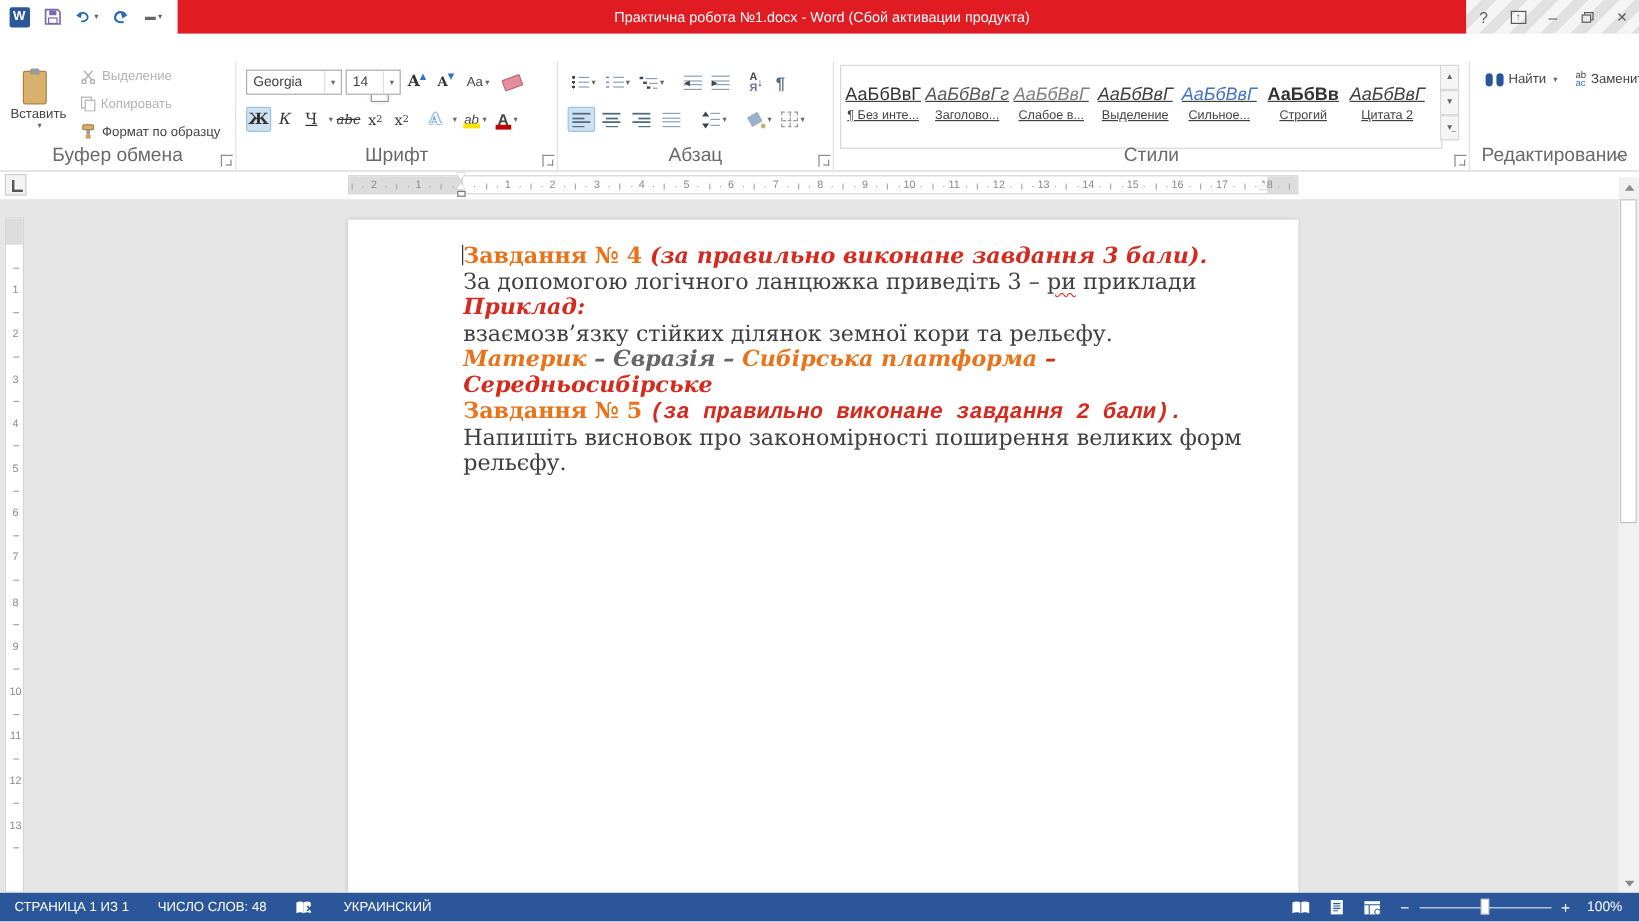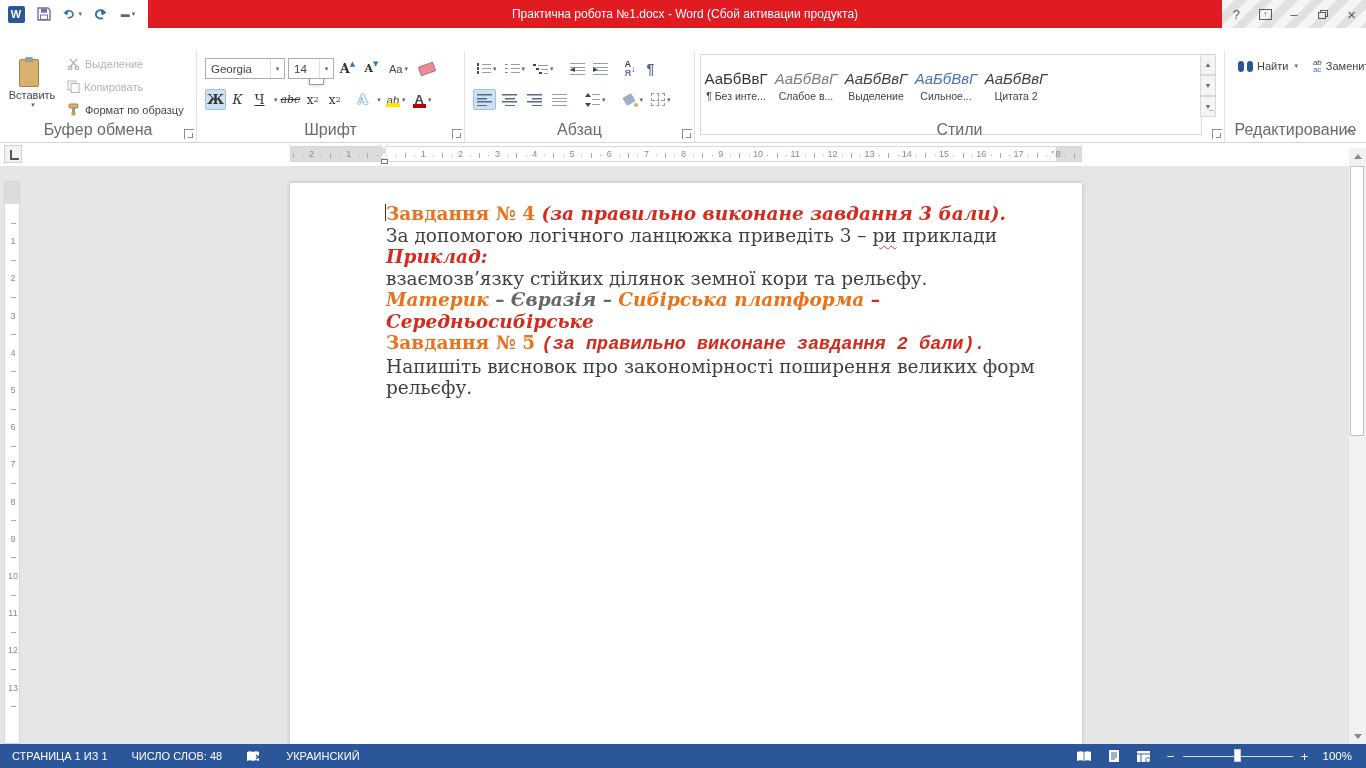--- a/index.html
+++ b/index.html
@@ -132,21 +132,21 @@
   .lsp-ic::after { content:""; position:absolute; left:1px; bottom:0; border-left:3px solid transparent; border-right:3px solid transparent; border-top:4px solid #444; }
   .bucket-ic { position:relative; width:16px; height:14px; }
   .bucket-ic .b { position:absolute; left:2px; top:2px; width:10px; height:9px; background:#9db0c6; transform:rotate(-30deg); border-radius:1px; }
   .bucket-ic .s { position:absolute; right:0; bottom:0; width:4px; height:4px; background:#c8b06a; border-radius:50%; }
   .border-ic { width:14px; height:13px; border:1px dashed #9a9a9a; position:relative; }
   .border-ic::before { content:""; position:absolute; left:50%; top:0; bottom:0; border-left:1px dashed #9a9a9a; }
   .border-ic::after { content:""; position:absolute; top:50%; left:0; right:0; border-top:1px dashed #9a9a9a; }
 
   
   .g-styles { left:695px; width:530px; }
-  .styles-gallery { position:absolute; left:5px; top:3px; width:502px; height:81px; border:1px solid #d8d8d8; background:#fff; display:flex; }
+  .styles-gallery { position:absolute; left:5px; top:3px; width:502px; height:70px; border:1px solid #d8d8d8; background:#fff; display:flex;text-decoration:underline; }
   .style-item { width:70px; height:61px; display:flex; flex-direction:column; align-items:center; justify-content:center; gap:3px; border:1px solid transparent; cursor:default; }
   .stp { font-size:15px; color:#333; white-space:nowrap; }
   .stn { font-size:10.5px; color:#444; white-space:nowrap; }
   .stp.s2 { font-style:italic; color:#595959; }
   .stp.s3 { font-style:italic; color:#808080; }
   .stp.s4 { font-style:italic; color:#404040; }
   .stp.s5 { font-style:italic; color:#4472c4; }
   .stp.s6 { font-weight:bold; color:#333; }
   .stp.s7 { font-style:italic; color:#404040; }
   .styles-scroll { position:absolute; right:8px; top:3px; width:16px; height:63px; display:flex; flex-direction:column; }
@@ -431,30 +431,38 @@
       <div class="dlaunch"></div>
     </div>
 
     <div class="rgroup g-styles">
       <div class="styles-gallery" id="styleItems">
           <div class="style-item">
             <div class="stp s1">АаБбВвГ</div>
             <div class="stn">¶ Без инте...</div>
           </div>
           <div class="style-item">
+            <div class="stp s2">АаБбВвГг</div>
+            <div class="stn">Заголово...</div>
+          </div>
+          <div class="style-item">
             <div class="stp s3">АаБбВвГ</div>
             <div class="stn">Слабое в...</div>
           </div>
           <div class="style-item">
             <div class="stp s4">АаБбВвГ</div>
             <div class="stn">Выделение</div>
           </div>
           <div class="style-item">
             <div class="stp s5">АаБбВвГ</div>
             <div class="stn">Сильное...</div>
+          </div>
+          <div class="style-item">
+            <div class="stp s6">АаБбВв</div>
+            <div class="stn">Строгий</div>
           </div>
           <div class="style-item">
             <div class="stp s7">АаБбВвГ</div>
             <div class="stn">Цитата 2</div>
           </div>
         </div>
       <div class="styles-scroll">
         <div class="ssbtn">▲</div>
         <div class="ssbtn">▼</div>
         <div class="ssbtn">▼̲</div>

